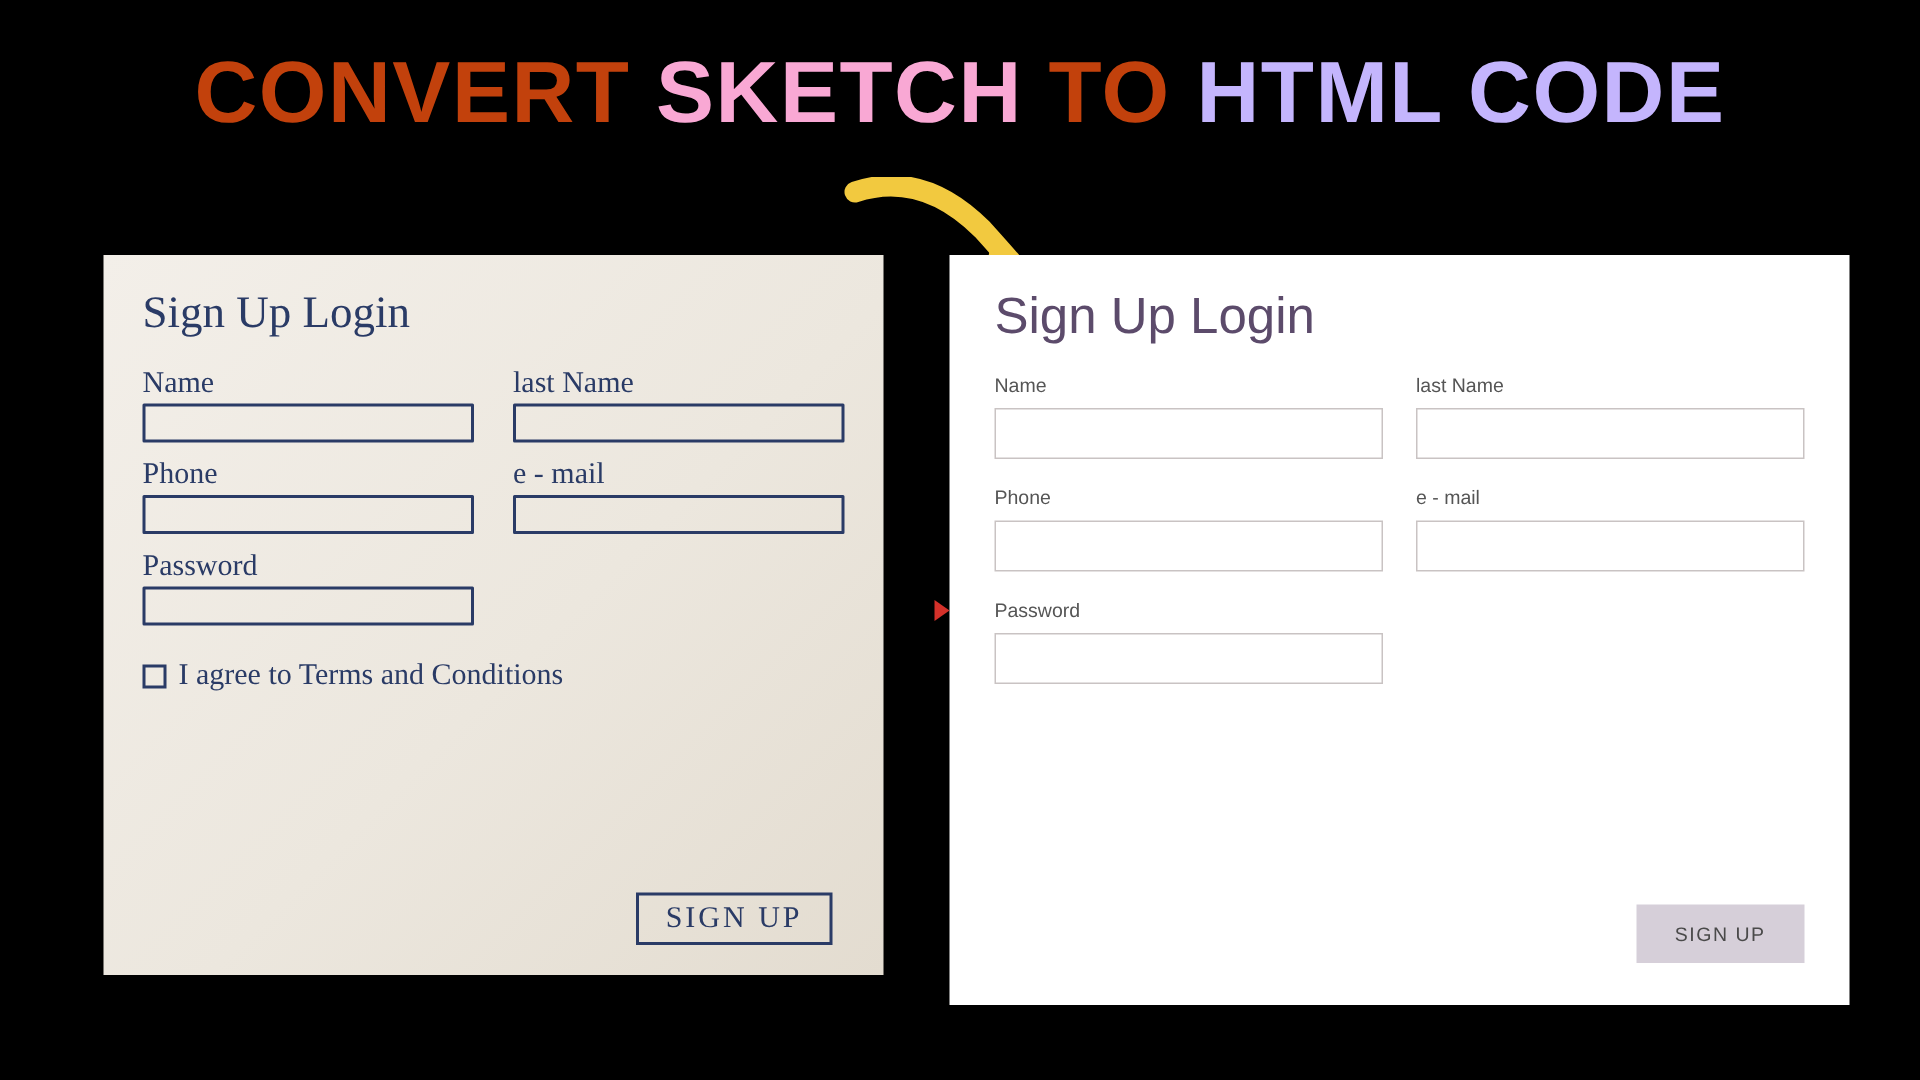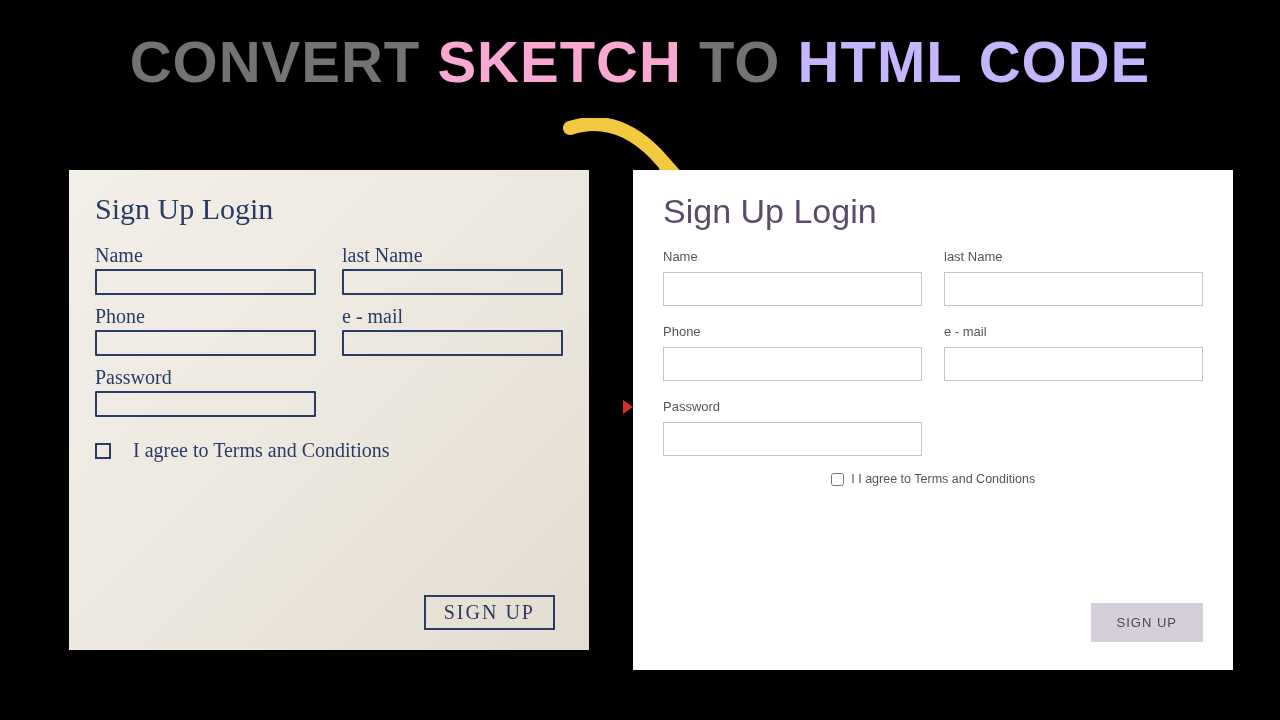--- a/index.html
+++ b/index.html
@@ -13,21 +13,21 @@
   }
   .headline {
     width: 100%;
     text-align: center;
     padding-top: 28px;
     font-size: 58px;
     font-weight: 800;
     letter-spacing: 1px;
     color: #fff;
   }
-  .headline .w-white { color: #737373; }
+  .headline .w-white { color: #c2410c; }
   .headline .w-red   { color: #f9a8d4; }
   .headline .w-green { color: #c4b5fd; }
 
   .panels {
     position: absolute;
     top: 170px;
     left: 11px;
     width: 100%;
     height: 520px;
     display: flex;
@@ -65,21 +65,21 @@
     height: 26px;
     border: 2px solid #2a3b66;
     border-radius: 1px;
     background: transparent;
   }
   .sketch-terms {
     margin-top: 22px;
     font-size: 20px;
     display: flex;
     align-items: center;
-    gap: 22px;
+    gap: 8px;
   }
   .sketch-check {
     width: 16px; height: 16px;
     border: 2px solid #2a3b66;
     display: inline-block;
   }
   .sketch-signup {
     position: absolute;
     right: 34px;
     bottom: 20px;
@@ -233,20 +233,16 @@
       </div>
       <div class="rendered-field">
         <label>e - mail</label>
         <input class="rendered-input" type="text" style="">
       </div>
       <div class="rendered-field">
         <label>Password</label>
         <input class="rendered-input" type="password" style="">
       </div>
     </div>
-    <div class="rendered-terms">
-      <input type="checkbox" style="">
-      <span>I I agree to Terms and Conditions</span>
-    </div>
     <button class="rendered-button">SIGN UP</button>
   </div>
 
 </div>
 
 </body></html>

